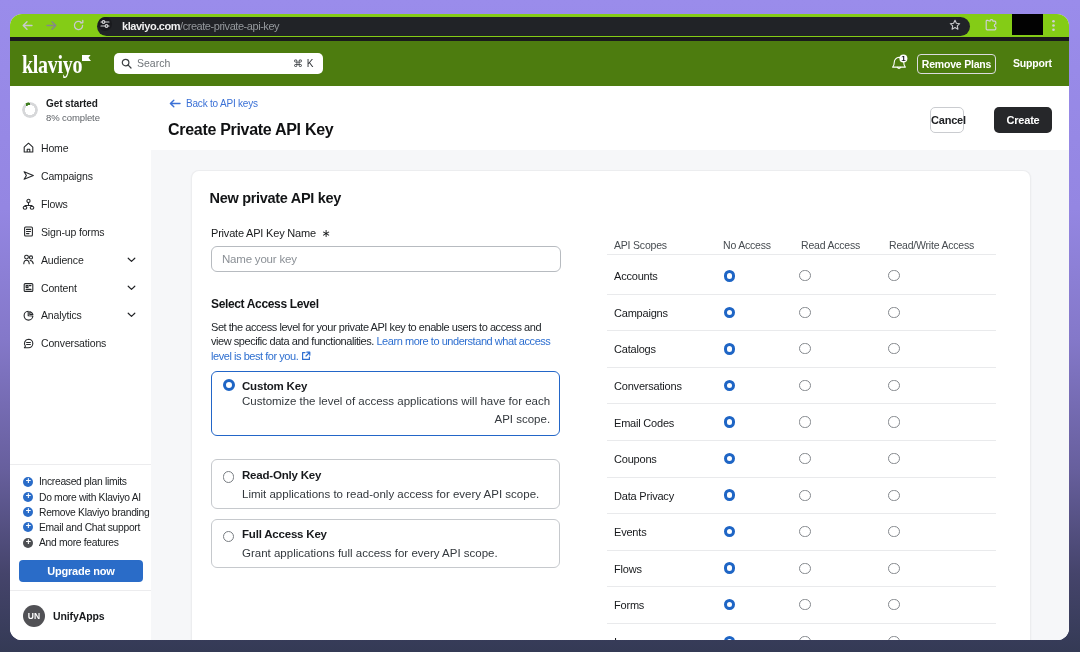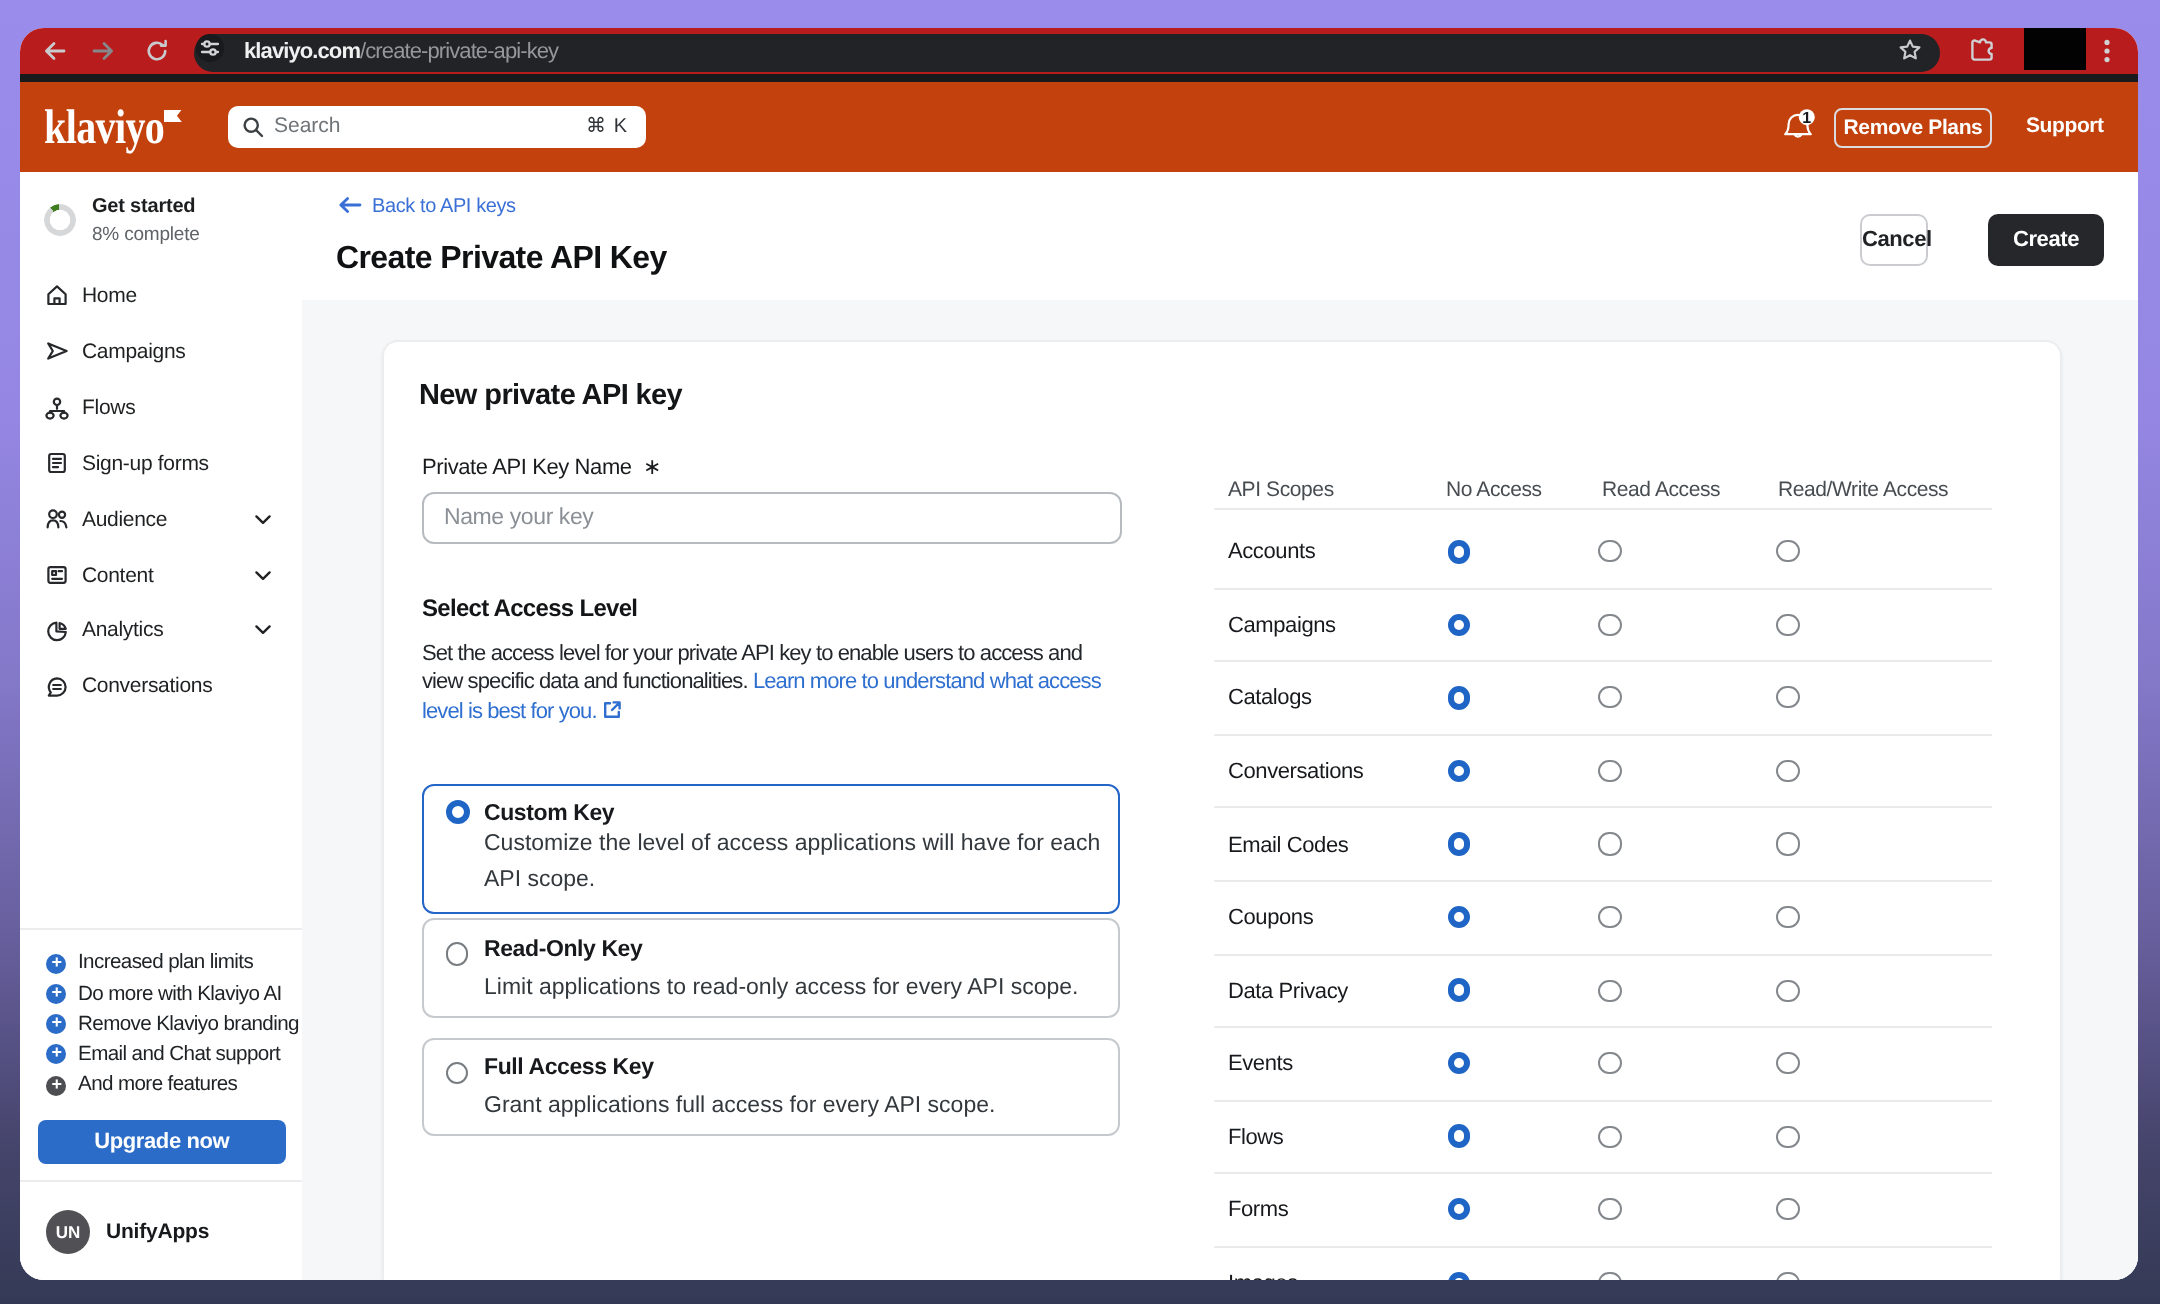--- a/index.html
+++ b/index.html
@@ -6,28 +6,28 @@
   html,body { width:1080px; height:652px; overflow:hidden; }
   body {
     font-family:"Liberation Sans", sans-serif;
     background:linear-gradient(180deg,#9a8ceb 0%,#9486e2 32%,#8478c9 52%,#675f9d 72%,#45446b 88%,#343a55 100%);
     position:relative;
   }
   .win {
     position:absolute; left:10px; top:14px; width:1059px; height:626px;
     border-radius:12px; overflow:hidden; background:#fff;
   }
-  .toolbar { position:absolute; left:0; top:0; width:100%; height:27px; background:#b91c1c; }
+  .toolbar { position:absolute; left:0; top:0; width:100%; height:27px; background:#84cc16; }
   .seam { position:absolute; left:0; top:23px; width:100%; height:4px; background:#191a1c; }
   .omni { position:absolute; left:87px; top:2.5px; width:873px; height:19.5px; border-radius:10px; background:#212327; }
   .tunecirc { position:absolute; left:1px; top:0.75px; width:14px; height:14px; border-radius:50%; background:#191a1e; }
   .urltxt { position:absolute; left:25px; top:0; height:19.5px; line-height:19.5px; font-size:11px; letter-spacing:-0.45px; color:#f0f0f1; font-weight:700; white-space:nowrap; }
   .urltxt span { color:#94989c; font-weight:400; }
   .blackrect { position:absolute; left:1002px; top:0; width:31px; height:21px; background:#020202; }
-  .khead { position:absolute; left:0; top:27px; width:100%; height:45px; background:#c2410c; }
+  .khead { position:absolute; left:0; top:27px; width:100%; height:45px; background:#4d7c0f; }
   .klogo { position:absolute; left:12px; top:0; height:45px; line-height:48px; font-family:"Liberation Serif", serif; font-weight:700; font-size:20px; letter-spacing:-0.3px; color:#fff; transform:scaleY(1.22); transform-origin:50% 62%; }
   .kflag { position:absolute; left:72px; top:13.6px; width:9px; height:6.5px; background:#fff; clip-path:polygon(0 0,100% 0,72% 50%,100% 100%,0 100%); }
   .ksearch { position:absolute; left:104px; top:12px; width:209px; height:21px; background:#fff; border-radius:5px; }
   .ksearch .ph { position:absolute; left:23px; top:0; line-height:21px; font-size:10.5px; color:#6f7478; }
   .ksearch .kbd { position:absolute; right:9px; top:0; line-height:21px; font-size:10px; color:#303438; letter-spacing:0.5px; }
   .acctbtn { position:absolute; left:907px; top:13px; width:79px; height:19.5px; border:1px solid #dcdce0; border-radius:4px; color:#fff; font-size:10.5px; font-weight:700; text-align:center; line-height:18px; letter-spacing:-0.2px; }
   .support { position:absolute; left:1003px; top:13px; height:19.5px; line-height:19.5px; color:#fff; font-size:10.5px; font-weight:700; letter-spacing:-0.2px; }
   .appwhite { position:absolute; left:0; top:72px; width:100%; height:554px; background:#fff; }
   .graybg { position:absolute; left:141px; top:64px; width:918px; height:490px; background:#f6f7f9; }
   .backlink { position:absolute; left:159px; top:84px; font-size:10px; font-weight:400; color:#3a70d6; letter-spacing:-0.2px; }
@@ -147,21 +147,21 @@
     <div class="cardtitle">New private API key</div>
     <div class="lbl">Private API Key Name &nbsp;∗</div>
     <div class="inp">
         <span>Name your key</span>
       </div>
     <div class="sal">Select Access Level</div>
     <div class="para">Set the access level for your private API key to enable users to access and<br>view specific data and functionalities. <span class="lnk">Learn more to understand what access<br>level is best for you.</span>&nbsp;<svg style="display:inline-block;vertical-align:-1px" width="10" height="10" viewBox="0 0 10 10" fill="none" stroke="#2e6fd0" stroke-width="1.2" stroke-linecap="round" stroke-linejoin="round">
           <path d="M4 1.6 H1.6 V8.4 H8.4 V6"></path>
           <path d="M5.8 1.2 H8.8 V4.2 M8.6 1.4 L5 5"></path>
         </svg></div>
-    <div class="opt sel" style="top:221px; height:64.5px;">
+    <div class="opt sel" style="top:200px; height:64.5px;text-align:right;">
       <div class="radio on" style="top:6.5px"></div>
       <div class="ttl" style="top:7.5px">Custom Key</div>
       <div class="dsc" style="top:20px">Customize the level of access applications will have for each<br>API scope.</div>
     </div>
     <div class="opt unsel" style="top:288px; height:49.5px;">
       <div class="radio off" style="top:11px"></div>
       <div class="ttl" style="top:8.5px">Read-Only Key</div>
       <div class="dsc" style="top:24.5px">Limit applications to read-only access for every API scope.</div>
     </div>
     <div class="opt unsel" style="top:348px; height:48.5px;">

